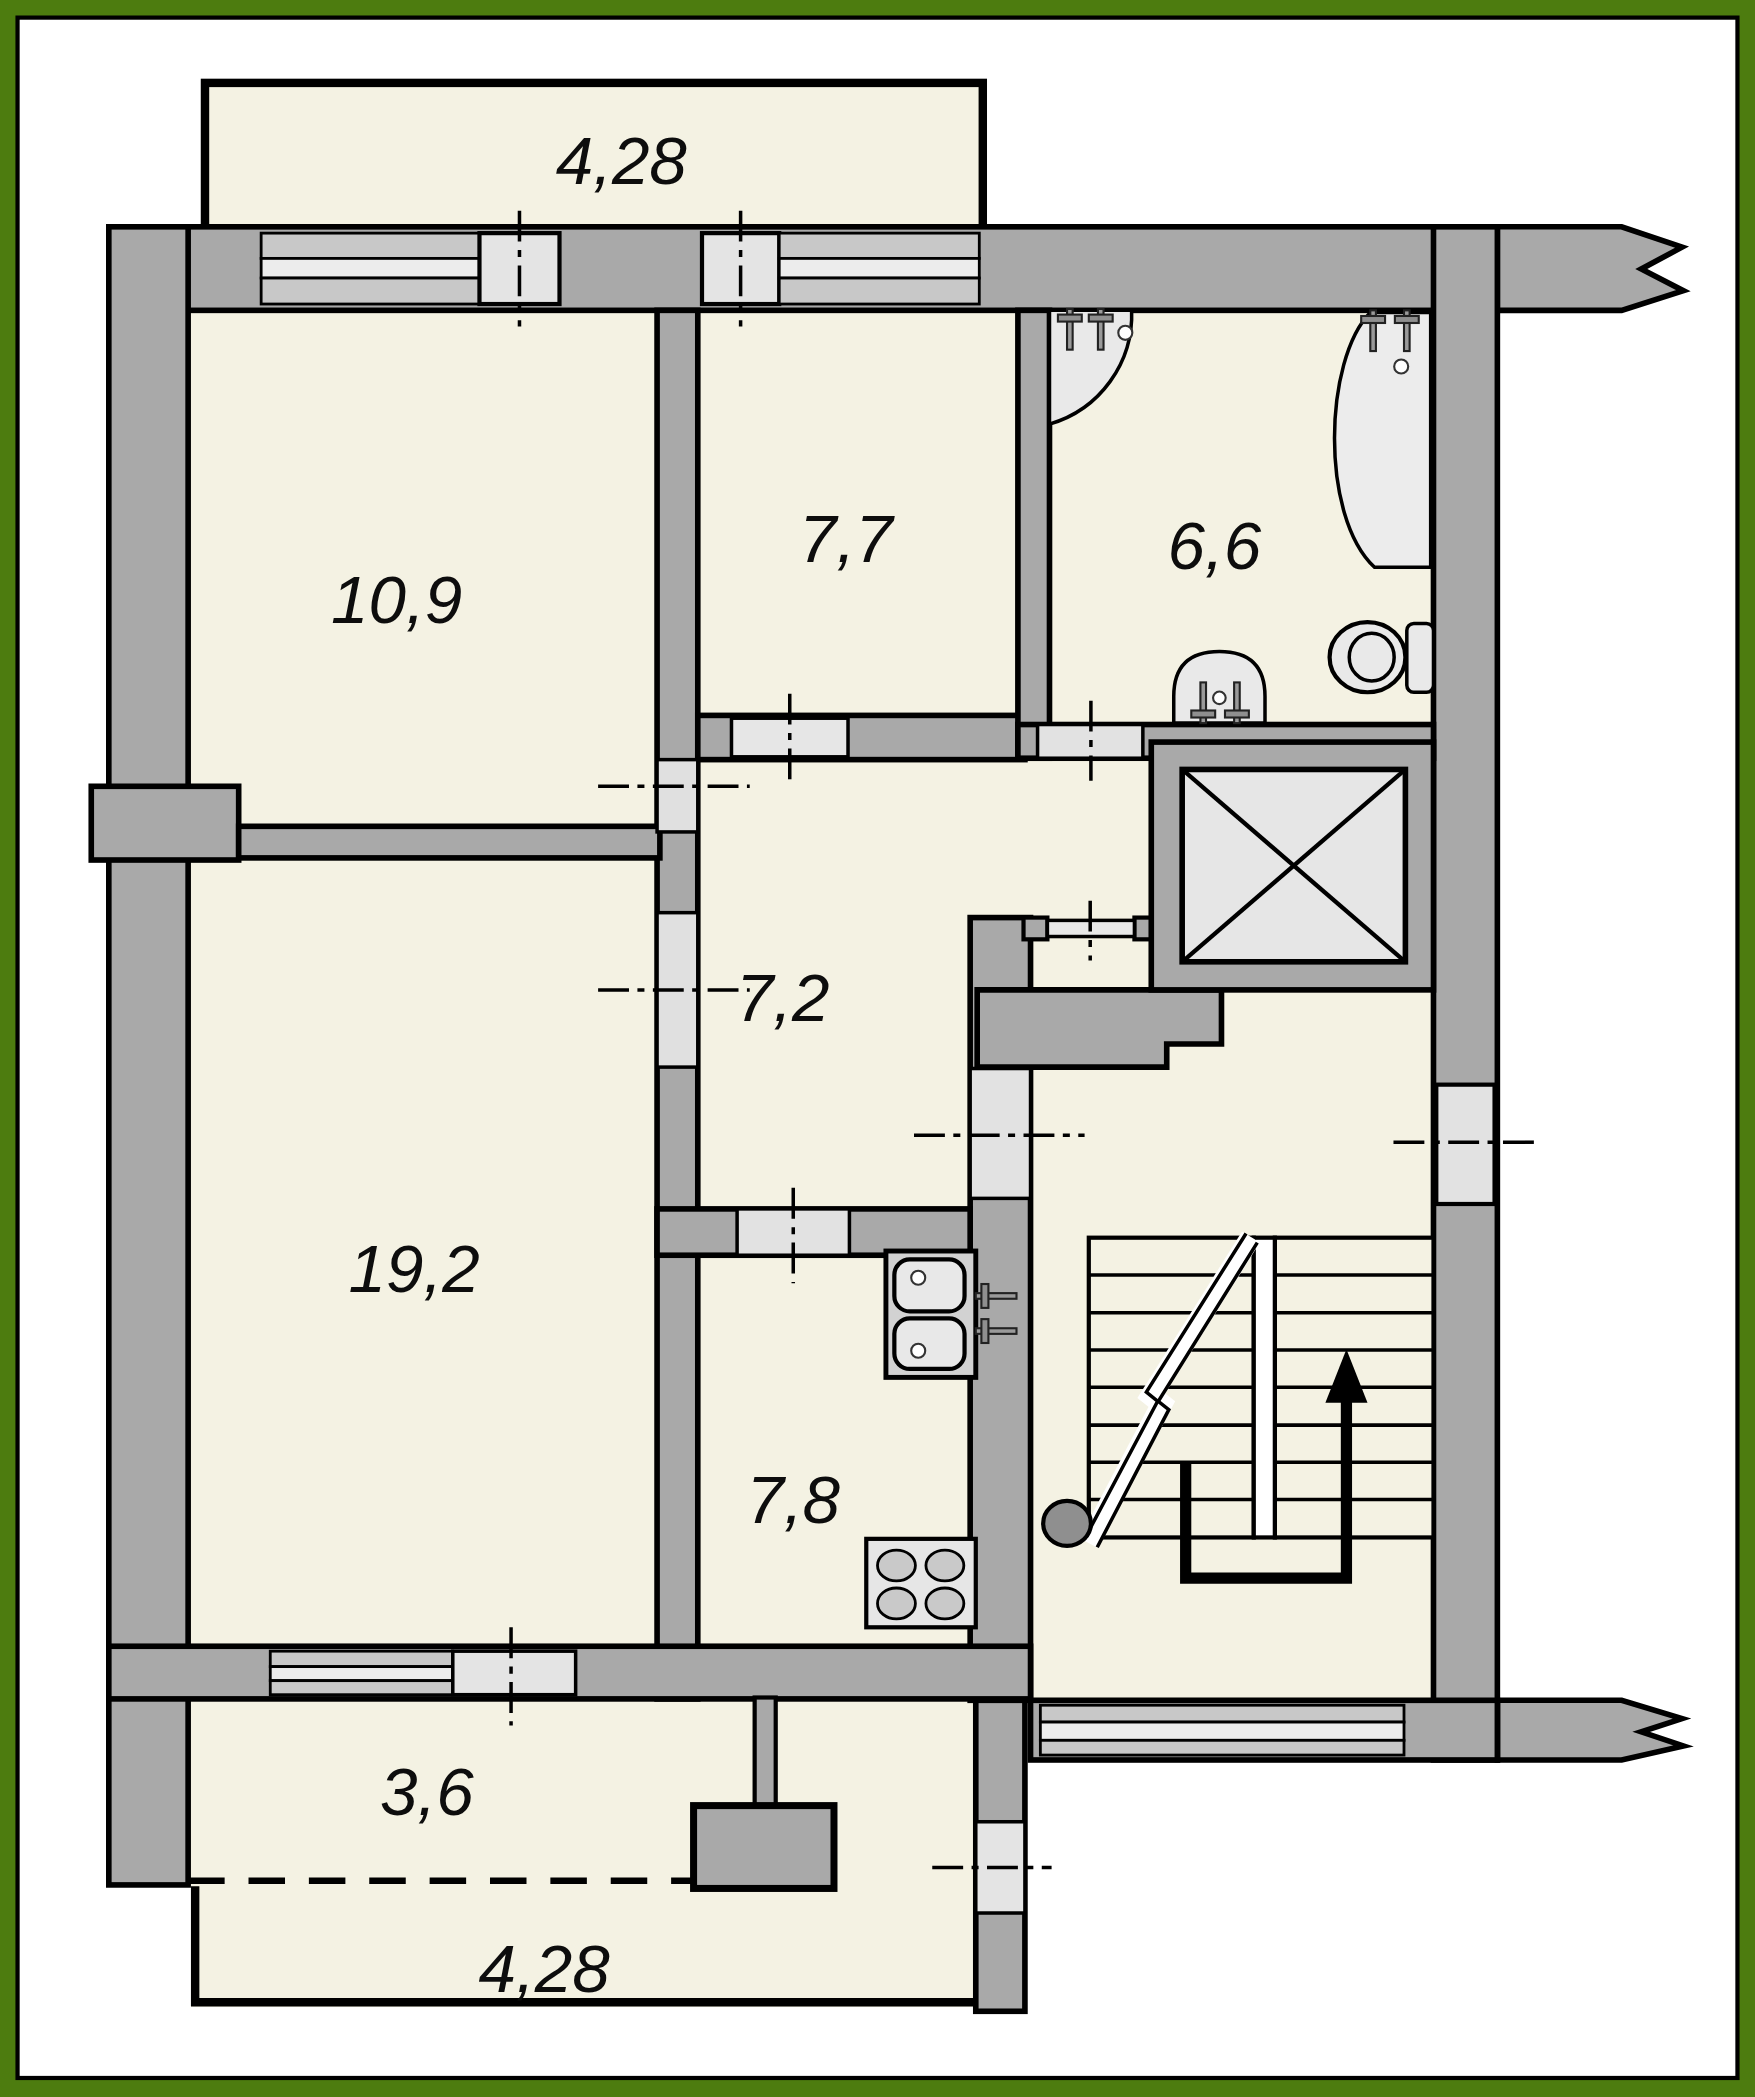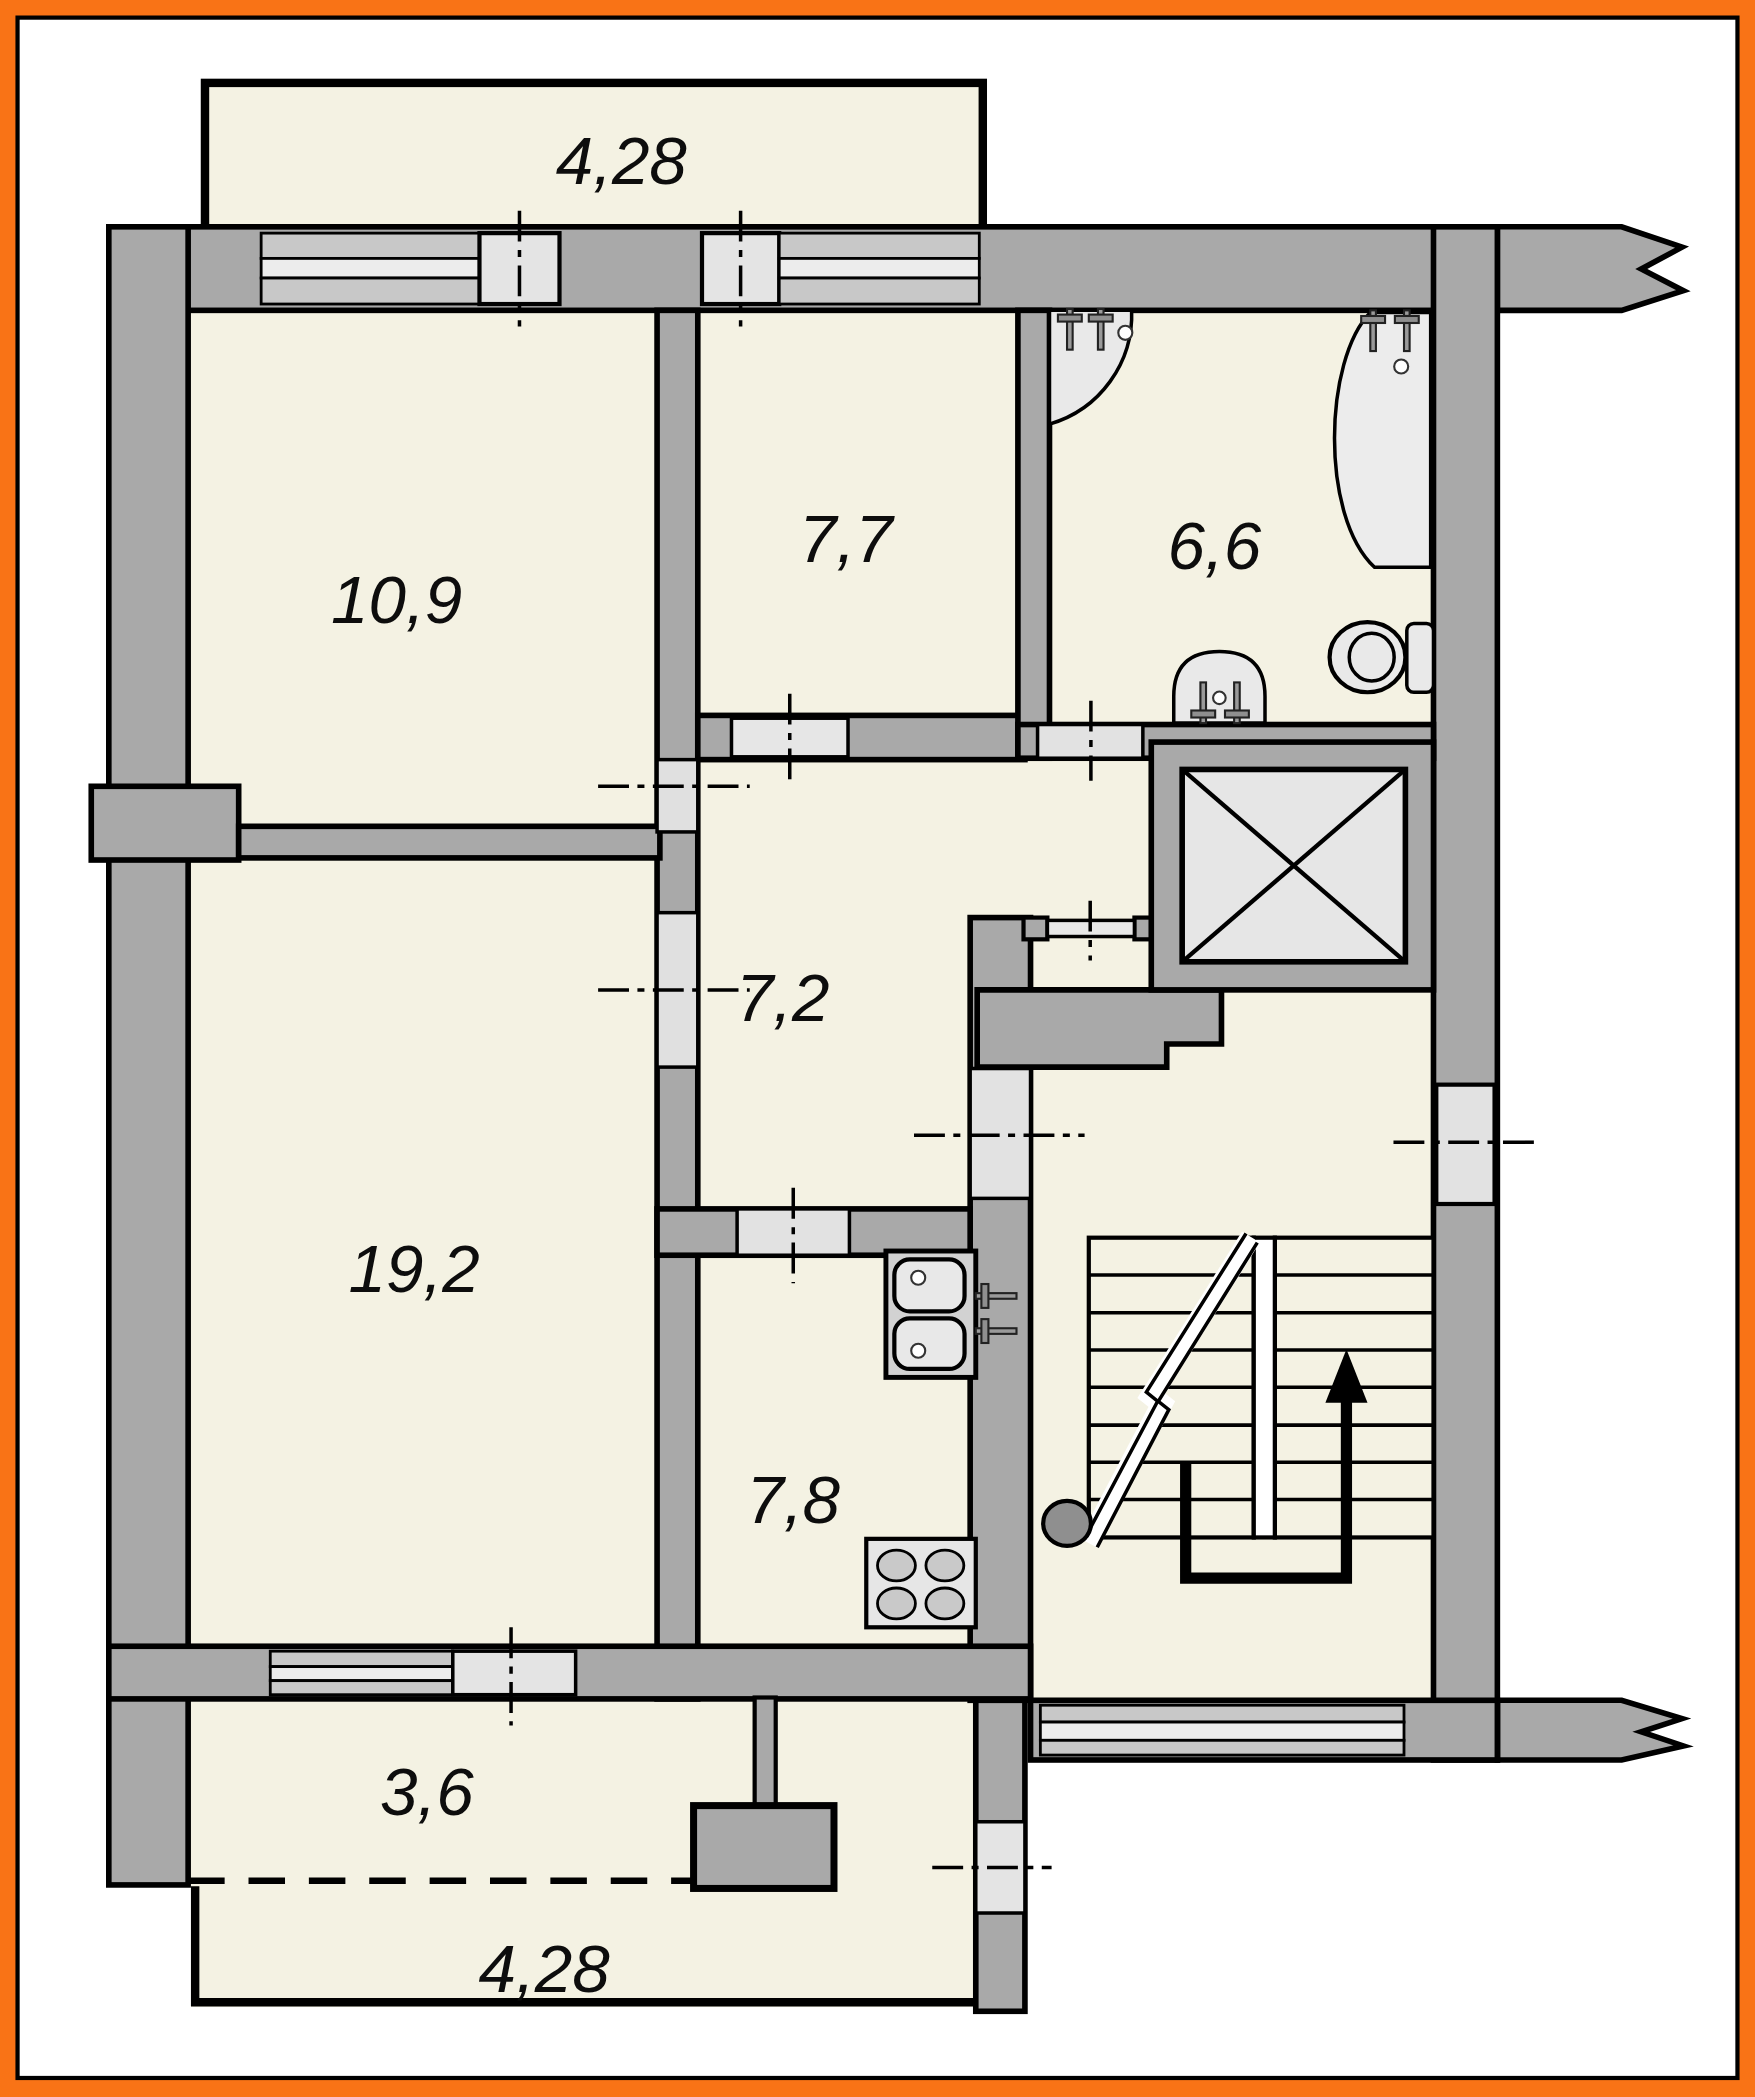--- a/index.html
+++ b/index.html
@@ -1,16 +1,16 @@
 <!DOCTYPE html>
 <html style="font-size:11.2px"><head>
 <meta charset="utf-8">
 <style>
   html,body{margin:0;padding:0;background:#ffffff;}
-  .plan-wrap{width:1755px;height:2097px;background:#f97316;}
+  .plan-wrap{width:1755px;height:2097px;background:#4d7c0f;}
   svg{display:block;}
   .room-label{font-family:"Liberation Sans","DejaVu Sans",sans-serif;
               font-style:italic;font-size:96px;fill:#0d0d0d;}
 </style>
 </head>
 <body>
 
 <div class="plan-wrap">
 <svg width="1755" height="2097" viewBox="0 0 2500 2987" xmlns="http://www.w3.org/2000/svg">
 

